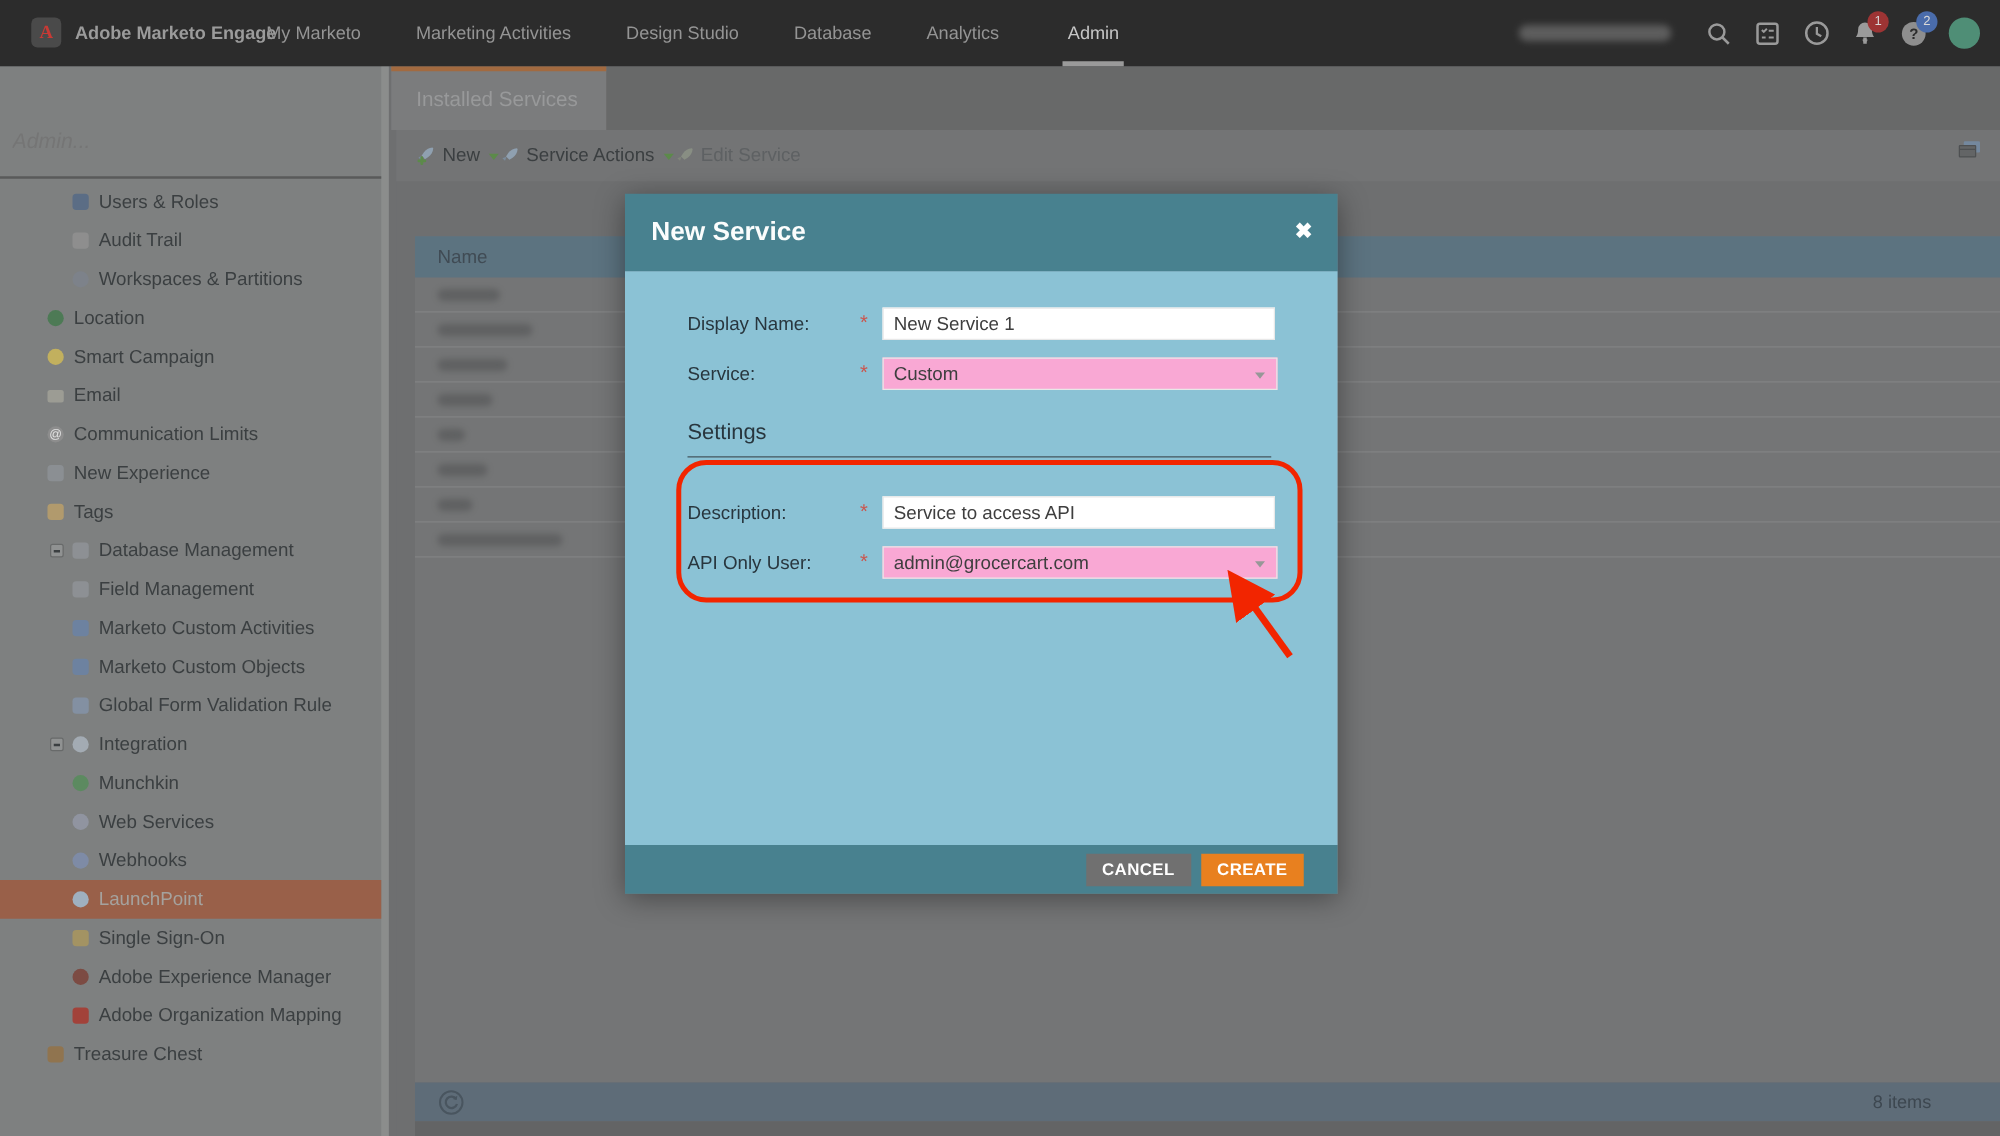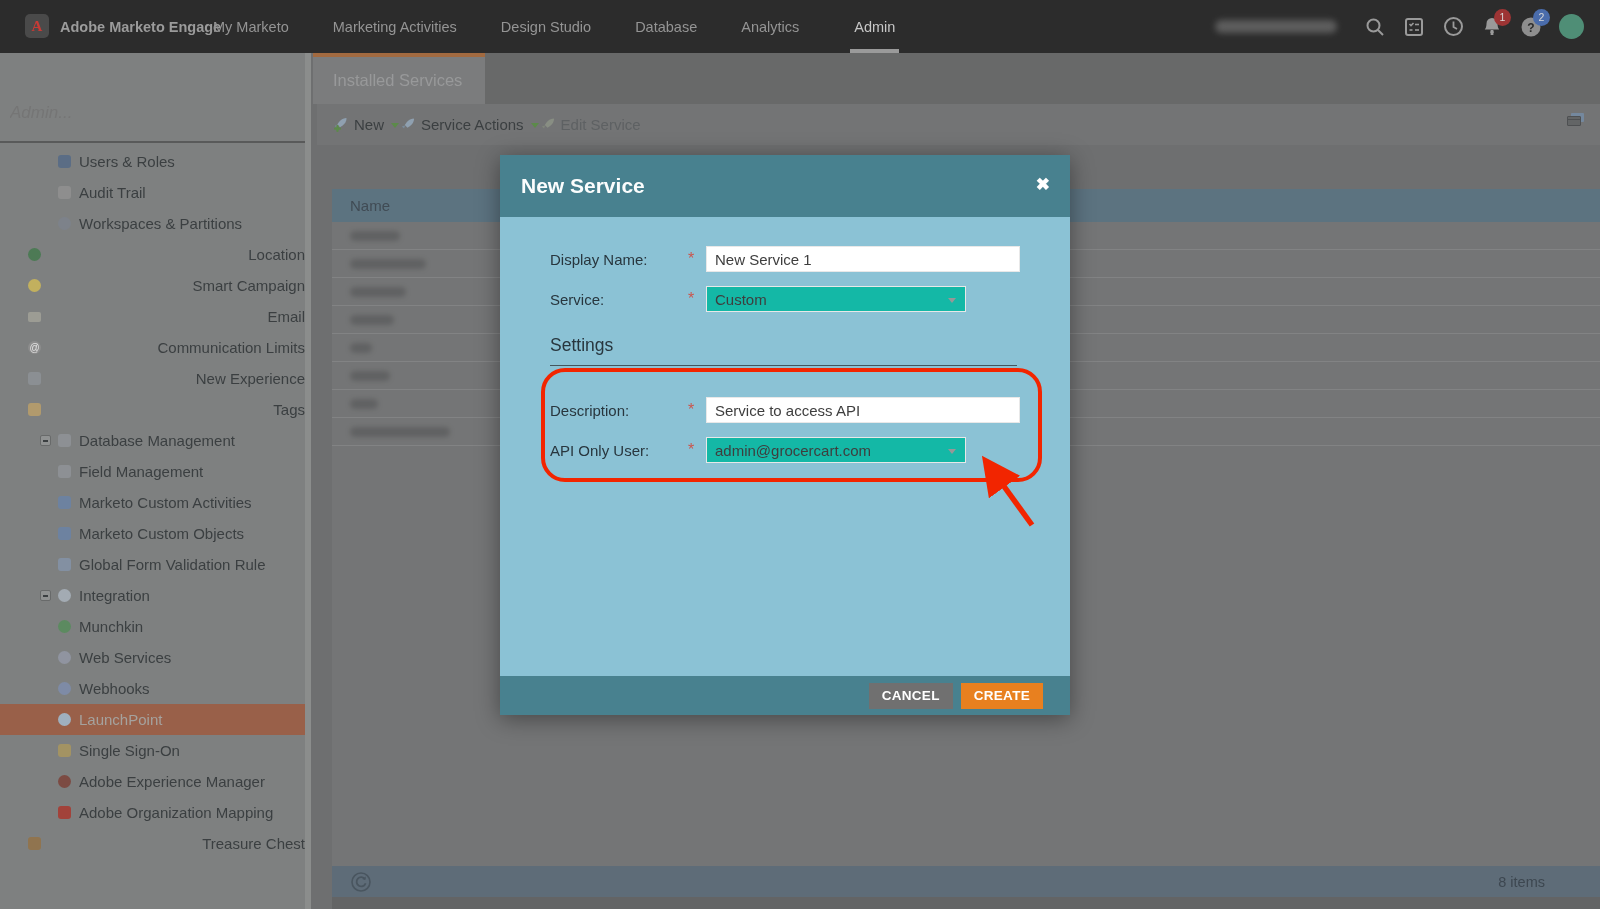--- a/index.html
+++ b/index.html
@@ -32,21 +32,21 @@
 
   
   .sidebar { position:absolute; left:0; top:53px; width:311px; height:856px;
     background:#7e8080; border-right:6px solid #8b8d8c; z-index:5; }
   .admin-filter { position:absolute; left:10px; top:50px; width:280px; color:#54585a;
     font-size:17px; font-style:italic; background:transparent; border:none; outline:none; }
   .sidebar-divider { position:absolute; left:0; top:88px; width:100%; height:2px; background:#595a5a; }
   .tree { position:absolute; left:0; top:93px; width:100%; }
   .tree-row { height:31px; display:flex; align-items:center; cursor:pointer; color:#3b3f41; font-size:15px; }
   .tree-row.lvl1 { padding-left:40px; }
-  .tree-row.lvl2 { padding-left:28px;justify-content:space-between; }
+  .tree-row.lvl2 { padding-left:38px; }
   .tree-row.lvl3 { padding-left:58px; }
   .tree-row.selected { background:#996049; color:#a5a29e; }
   .expander { width:11px; height:11px; background:#909292; border:1px solid #686a6a; border-radius:2px;
     margin-right:7px; position:relative; flex:0 0 auto; }
   .expander::after { content:""; position:absolute; left:2px; top:4px; width:5px; height:1.5px; background:#3b3f41; }
   .tree-ic { width:13px; height:13px; margin-right:8px; flex:0 0 auto; position:relative;
     display:flex; align-items:center; justify-content:center; font-size:10px; color:#e2e2e2; }
   .tree-ic.square { border-radius:3px; }
   .tree-ic.circle { border-radius:50%; }
   .tree-ic.wide { height:10px; border-radius:2px; }
@@ -88,21 +88,21 @@
   .modal-header { position:absolute; left:0; top:0; width:100%; height:62px; background:#48818f;
     display:flex; align-items:center; }
   .modal-title { color:#fbfdfd; font-size:21px; font-weight:bold; margin-left:21px; }
   .modal-close { position:absolute; right:20px; top:19px; color:#fff; font-size:17px; font-weight:bold; cursor:pointer; }
   .modal-body { position:absolute; left:0; top:62px; width:100%; height:459px; background:#8bc2d5; padding:29px 28px 0 50px; }
   .f-row { display:flex; align-items:center; height:26px; margin-bottom:14px; }
   .f-label { width:138px; color:#28363e; font-size:15px; flex:0 0 auto; }
   .f-star { width:18px; color:#cb554d; font-size:16px; flex:0 0 auto; }
   .f-input { width:314px; height:26px; background:#fff; border:1px solid #e8e8e8; font-size:15px;
     color:#3e3e3e; padding:0 8px; font-family:"Liberation Sans", sans-serif; }
-  .f-select { width:260px; height:26px; background:#14b8a6; border:1px solid #e8e8e8; position:relative;
+  .f-select { width:316px; height:26px; background:#f9a8d4; border:1px solid #e8e8e8; position:relative;
     display:flex; align-items:center; padding:0 8px; font-size:15px; color:#3e3e3e; cursor:pointer; }
   .f-select .chev { position:absolute; right:9px; top:11px; width:0; height:0;
     border-left:4.5px solid transparent; border-right:4.5px solid transparent; border-top:5px solid #979797; }
   .settings-h { margin-top:23px; color:#28363e; font-size:17.5px; padding-bottom:9px;
     border-bottom:1px solid #44565e; width:467px; }
   .settings-gap { height:31px; }
   .modal-footer { position:absolute; left:0; bottom:0; width:100%; height:39px; background:#48818f;
     display:flex; align-items:center; justify-content:flex-end; gap:8px; padding-right:27px; }
   .btn { height:26px; padding:0 13px; color:#fff; font-size:13.5px; font-weight:bold; border:none;
     cursor:pointer; font-family:"Liberation Sans", sans-serif; letter-spacing:.3px; }

